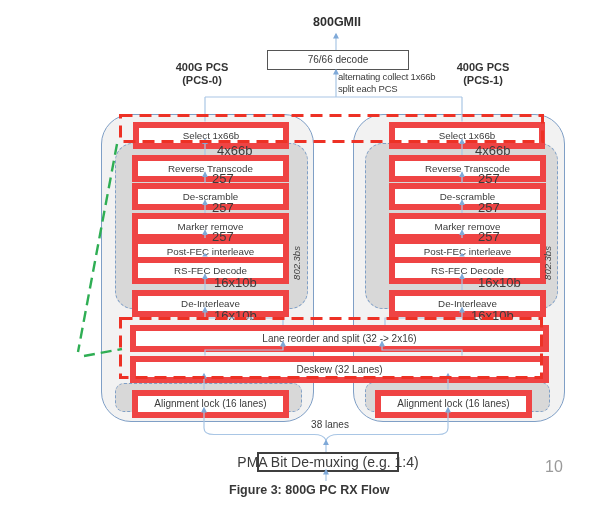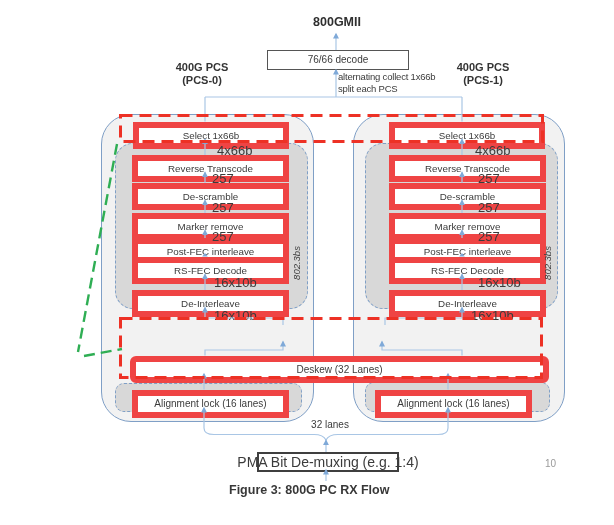--- a/index.html
+++ b/index.html
@@ -32,21 +32,21 @@
   .title{position:absolute;font-weight:bold;font-size:12.5px;color:#2f2f2f;text-align:center;}
   .hdr{position:absolute;font-weight:bold;font-size:11px;line-height:12.5px;color:#343434;text-align:center;white-space:nowrap;}
   .note{position:absolute;font-size:9.5px;line-height:12px;color:#3b3b3b;letter-spacing:-0.2px;white-space:nowrap;}
   .std{
     position:absolute;font-size:9.5px;font-style:italic;color:#3f3f3f;
     width:50px;height:12px;text-align:center;line-height:12px;
     transform:rotate(-90deg);transform-origin:center center;white-space:nowrap;
   }
   .annot{position:absolute;font-size:9.5px;line-height:11px;color:#3b3b3b;text-align:center;}
   .caption{position:absolute;font-weight:bold;font-size:12.5px;color:#383838;text-align:center;white-space:nowrap;}
-  .pagenum{position:absolute;font-size:10px;color:#9a9a9a;}
+  .pagenum{position:absolute;font-size:16px;color:#9a9a9a;}
   svg.wires{position:absolute;left:0;top:0;pointer-events:none;}
   .w{stroke:var(--line);stroke-width:1.2;fill:none;}
   .ahead{fill:var(--arrow);stroke:none;}
   .redbox{stroke:var(--red);stroke-width:3;fill:none;stroke-dasharray:12 7;}
   .greenln{stroke:var(--green);stroke-width:2.4;fill:none;stroke-dasharray:11 6;}
 </style>
 </head>
 <body>
 
 <div class="stage">
@@ -133,32 +133,35 @@
 
   <div class="lbl" style="left:478px;top:172px;">257</div>
   <div class="lbl" style="left:478px;top:201px;">257</div>
   <div class="lbl" style="left:478px;top:229.5px;">257</div>
   <div class="lbl" style="left:478px;top:276px;">16x10b</div>
   <div class="lbl" style="left:471px;top:308.5px;">16x10b</div>
 
   <div class="std" style="left:272px;top:257px;">802.3bs</div>
   <div class="std" style="left:523px;top:257px;">802.3bs</div>
 
-  <div class="box" style="left:130px;top:356px;width:407px;height:15px;font-size:10px;border-radius:6px;">
+  <div class="box" style="left:130px;top:325px;width:407px;height:15px;font-size:10px;">
+      <span>Lane reorder and split (32 -&gt; 2x16)</span>
+    </div>
+  <div class="box" style="left:130px;top:356px;width:407px;height:15px;font-size:10px;">
       <span>Deskew (32 Lanes)</span>
     </div>
 
   <div class="box" style="left:132px;top:390px;width:145px;height:15.5px;font-size:10px;">
       <span>Alignment lock (16 lanes)</span>
     </div>
   <div class="box" style="left:375px;top:390px;width:145px;height:15.5px;font-size:10px;">
       <span>Alignment lock (16 lanes)</span>
     </div>
 
-  <div class="lbl" style="left:305px;top:420px;width:50px;text-align:center;font-size:10px;">32 lanes</div>
+  <div class="lbl" style="left:305px;top:420px;width:50px;text-align:center;font-size:10px;">38 lanes</div>
   <div class="box pma" style="left:257px;top:452px;width:138px;height:15.5px;">
       <span>PMA Bit De-muxing (e.g. 1:4)</span>
     </div>
 
 
   <div class="caption" style="left:229px;top:483px;width:150px;">Figure 3: 800G PC RX Flow</div>
   <div class="pagenum" style="left:545px;top:458px;">10</div>
 
   <svg class="wires" width="614" height="525" viewBox="0 0 614 525">
     <defs>

